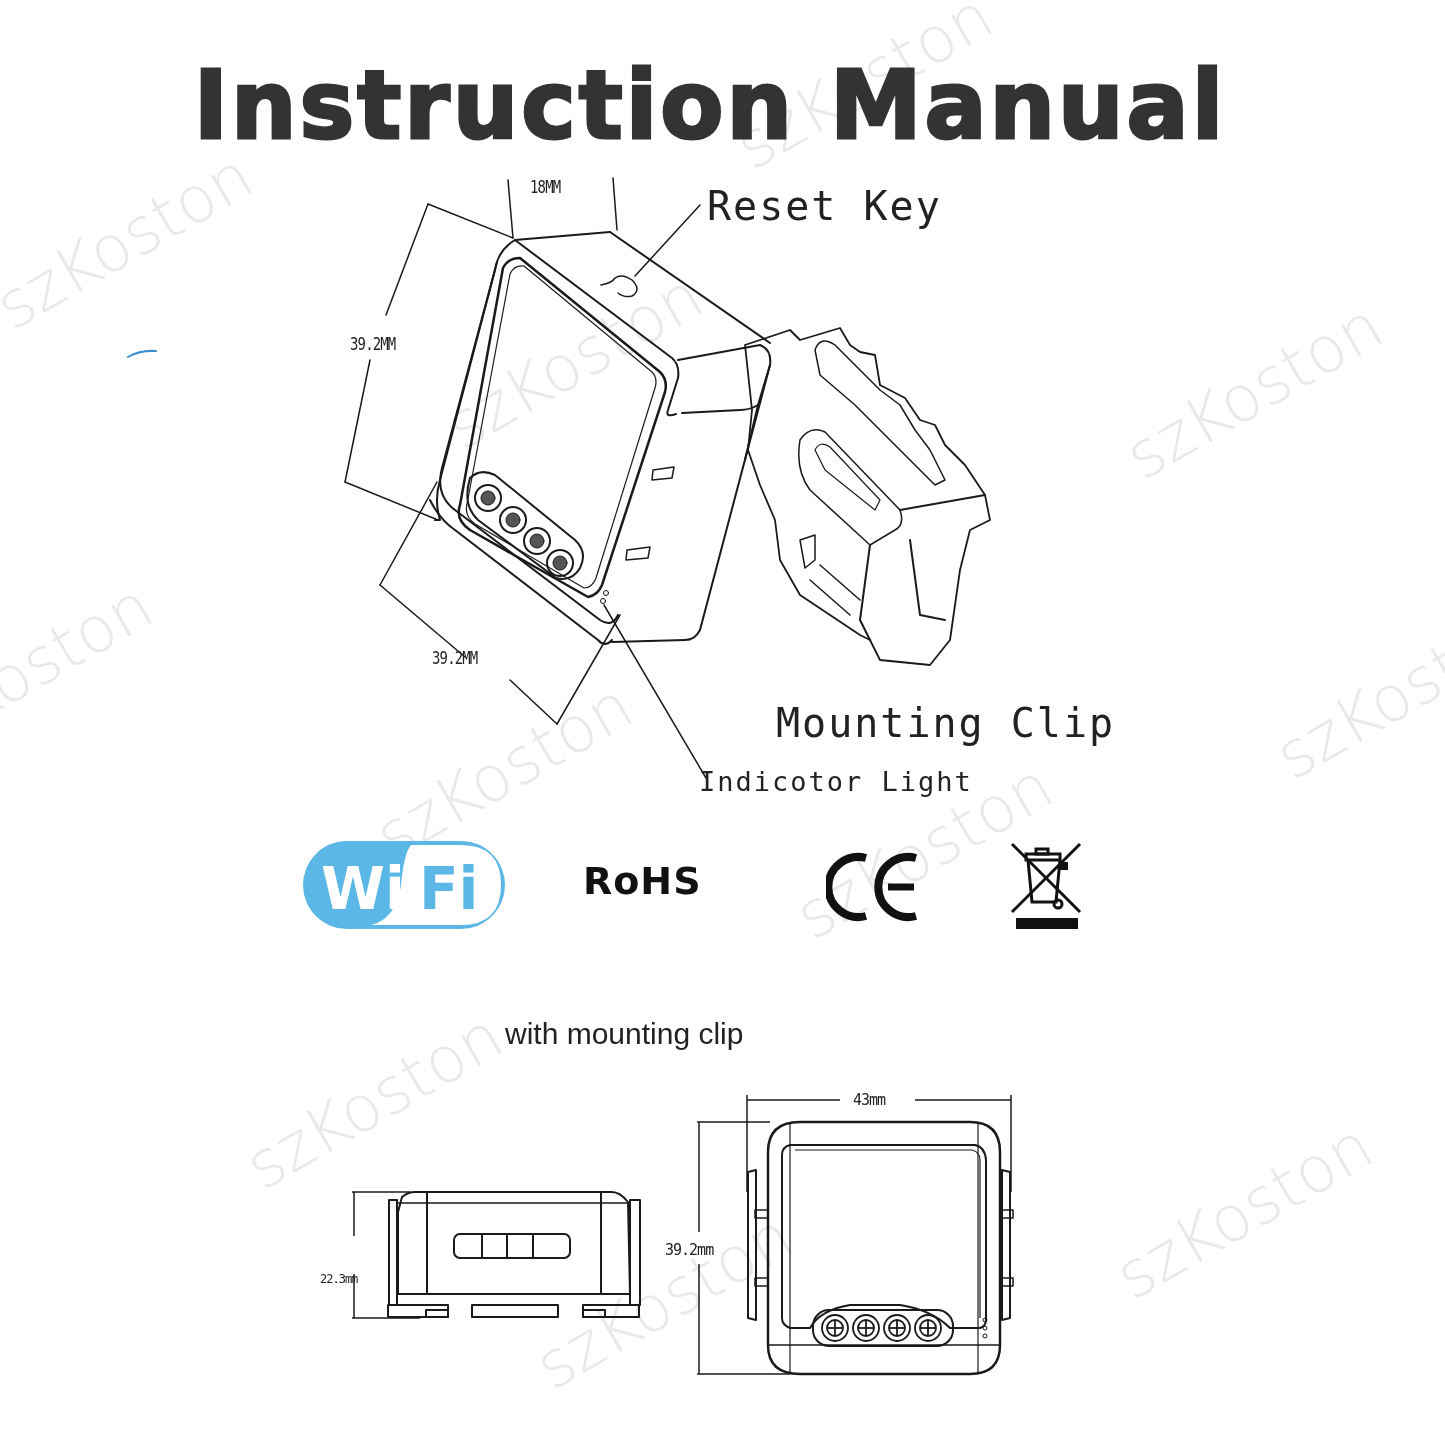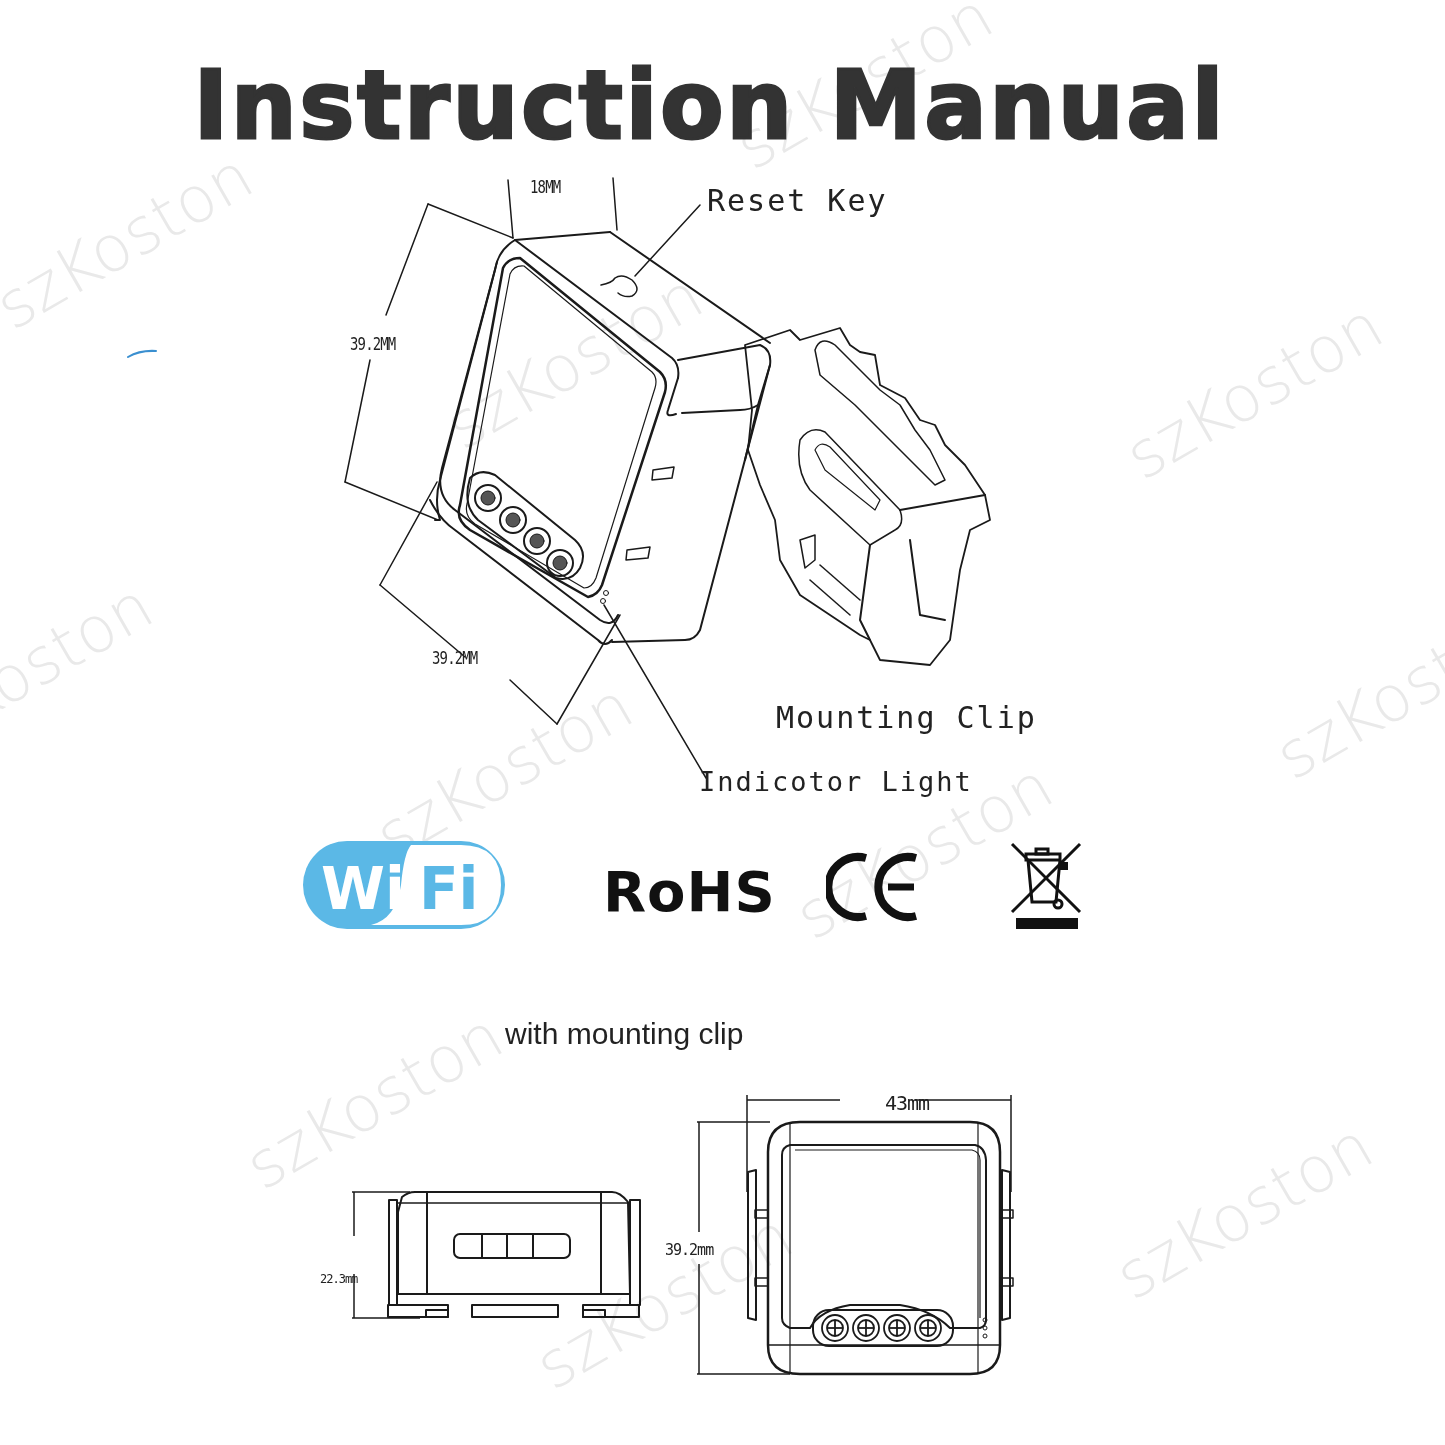--- a/index.html
+++ b/index.html
@@ -6,29 +6,29 @@
   body { width: 1445px; height: 1445px; position: relative; overflow: hidden; font-family: "Liberation Sans", sans-serif; }
   .abs { position: absolute; }
   .title {
     left: 0; top: 52px; width: 1420px; text-align: center;
     font-family: "DejaVu Sans", sans-serif; font-weight: bold;
     font-size: 92px; letter-spacing: 3px; color: #333333;
     transform: scaleY(1.02);
     -webkit-text-stroke: 3px #333333;
   }
   .cad { font-family: "DejaVu Sans Mono", monospace; color: #222; }
-  .lbl-big { font-size: 30px; letter-spacing: 2px; }
+  .lbl-big { font-size: 40px; letter-spacing: 2px; }
   .lbl-dim { font-size: 17px; letter-spacing: -1px; transform: scaleX(0.82); transform-origin: left top; }
   .watermark {
     font-family: "DejaVu Sans", sans-serif; font-size: 64px; color: #e9e9e9;
     transform: rotate(-30deg); transform-origin: left bottom; white-space: nowrap;
     pointer-events: none; font-weight: 300;
   }
   .caption { font-family: Liberation Sans, sans-serif; font-size: 30px; color: #222; }
-  .rohs { font-family: "DejaVu Sans", sans-serif; font-weight: bold; font-size: 56px; color: #111; letter-spacing: 1px; margin-left: 20px; }
+  .rohs { font-family: "DejaVu Sans", sans-serif; font-weight: bold; font-size: 38px; color: #111; letter-spacing: 1px; }
   svg.draw { position: absolute; left: 0; top: 0; }
   .wifi {
     left: 301px; top: 839px; width: 206px; height: 92px;
   }
 </style>
 </head>
 <body>
 
 <div class="abs watermark" style="left:20px; top:270px;">szKoston</div>
 <div class="abs watermark" style="left:760px; top:110px;">szKoston</div>
@@ -209,14 +209,14 @@
       <line x1="920" y1="1328" x2="936" y2="1328"></line>
         <line x1="928" y1="1320" x2="928" y2="1336"></line>
     </g>
     <circle cx="985" cy="1320" r="2" stroke-width="1"></circle>
     <circle cx="985" cy="1328" r="2" stroke-width="1"></circle>
     <circle cx="985" cy="1336" r="2" stroke-width="1"></circle>
   </g>
 </svg>
 
 <div class="abs cad" style="left:320px; top:1246px; font-size:12px; letter-spacing:-1px;margin-top:26px;">22.3mm</div>
-<div class="abs cad" style="left:853px; top:1091px; font-size:20px; letter-spacing:-1px;margin-left:32px;">43mm</div>
+<div class="abs cad" style="left:853px; top:1091px; font-size:15px; letter-spacing:-1px;">43mm</div>
 <div class="abs cad" style="left:665px; top:1241px; font-size:15px; letter-spacing:-1px;">39.2mm</div>
 
 </body></html>

